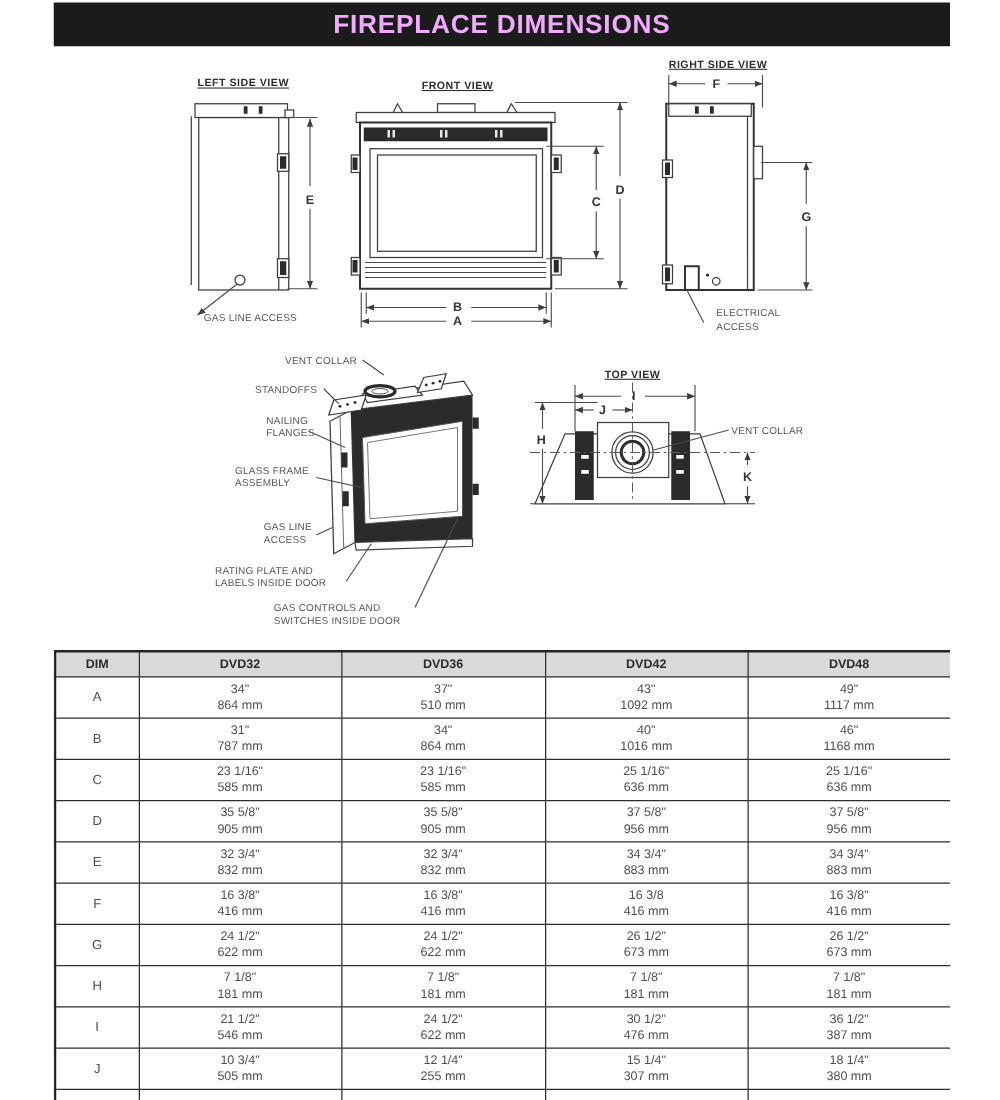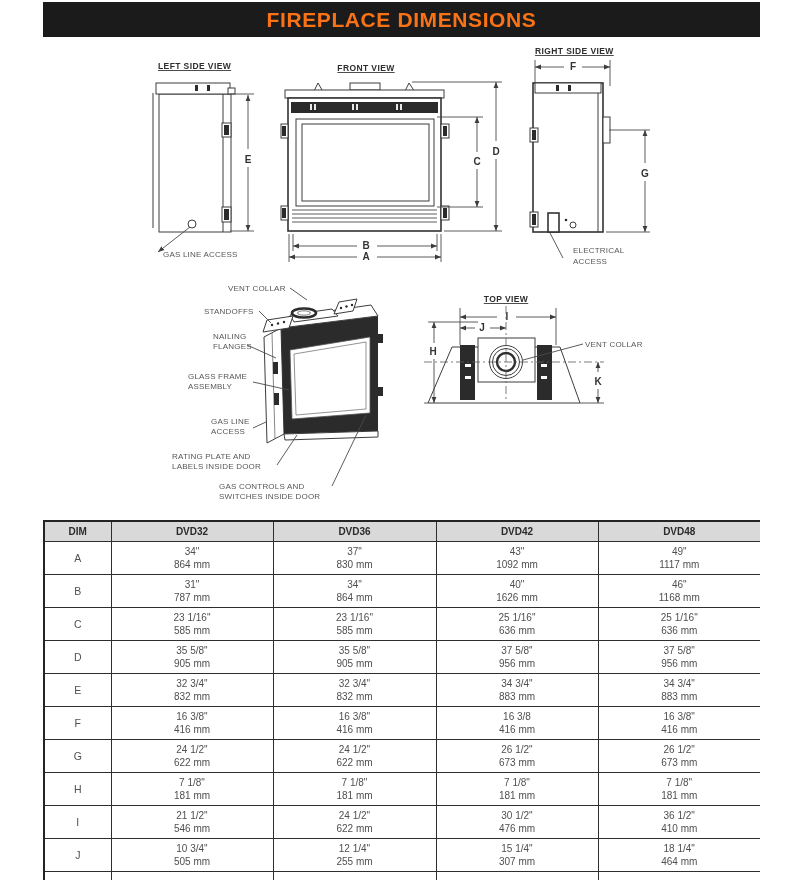--- a/index.html
+++ b/index.html
@@ -2,21 +2,21 @@
 <html><head>
 <meta charset="utf-8">
 <style>
   html,body { margin:0; padding:0; }
   body {
     width:800px; height:880px; position:relative; overflow:hidden;
     background:#ffffff; font-family:"Liberation Sans", sans-serif;
   }
   .titlebar {
     position:absolute; left:43px; top:2px; width:717px; height:35px;
-    background:#1b1b1b; color:#f97316; display:flex; align-items:center; justify-content:center;
+    background:#1b1b1b; color:#f0abfc; display:flex; align-items:center; justify-content:center;
     font-weight:bold; font-size:21px; letter-spacing:0.6px;
   }
   svg.diagrams { position:absolute; left:0; top:38px; }
 
   
   .ln   { stroke:#3d3d3d; stroke-width:1; fill:none; }
   .lnw  { stroke:#3d3d3d; stroke-width:1; fill:#ffffff; }
   .lnw15{ stroke:#333333; stroke-width:1.6; fill:#ffffff; }
   .dk   { fill:#2b2b2b; stroke:none; }
   .dim  { stroke:#4a4a4a; stroke-width:0.9; fill:none; }
@@ -249,21 +249,21 @@
       </thead>
     <tbody id="tbody">
         <tr>
           <td class="dimcell">A</td>
           <td>
             <div>34"</div>
             <div>864 mm</div>
           </td>
           <td>
             <div>37"</div>
-            <div>830 mm</div>
+            <div>510 mm</div>
           </td>
           <td>
             <div>43"</div>
             <div>1092 mm</div>
           </td>
           <td>
             <div>49"</div>
             <div>1117 mm</div>
           </td>
         </tr>
@@ -272,21 +272,21 @@
           <td>
             <div>31"</div>
             <div>787 mm</div>
           </td>
           <td>
             <div>34"</div>
             <div>864 mm</div>
           </td>
           <td>
             <div>40"</div>
-            <div>1626 mm</div>
+            <div>1016 mm</div>
           </td>
           <td>
             <div>46"</div>
             <div>1168 mm</div>
           </td>
         </tr>
         <tr>
           <td class="dimcell">C</td>
           <td>
             <div>23 1/16"</div>
@@ -409,40 +409,40 @@
           <td>
             <div>24 1/2"</div>
             <div>622 mm</div>
           </td>
           <td>
             <div>30 1/2"</div>
             <div>476 mm</div>
           </td>
           <td>
             <div>36 1/2"</div>
-            <div>410 mm</div>
+            <div>387 mm</div>
           </td>
         </tr>
         <tr>
           <td class="dimcell">J</td>
           <td>
             <div>10 3/4"</div>
             <div>505 mm</div>
           </td>
           <td>
             <div>12 1/4"</div>
             <div>255 mm</div>
           </td>
           <td>
             <div>15 1/4"</div>
             <div>307 mm</div>
           </td>
           <td>
             <div>18 1/4"</div>
-            <div>464 mm</div>
+            <div>380 mm</div>
           </td>
         </tr>
         <tr>
           <td></td>
           <td></td>
           <td></td>
           <td></td>
           <td></td>
         </tr>
       </tbody>

